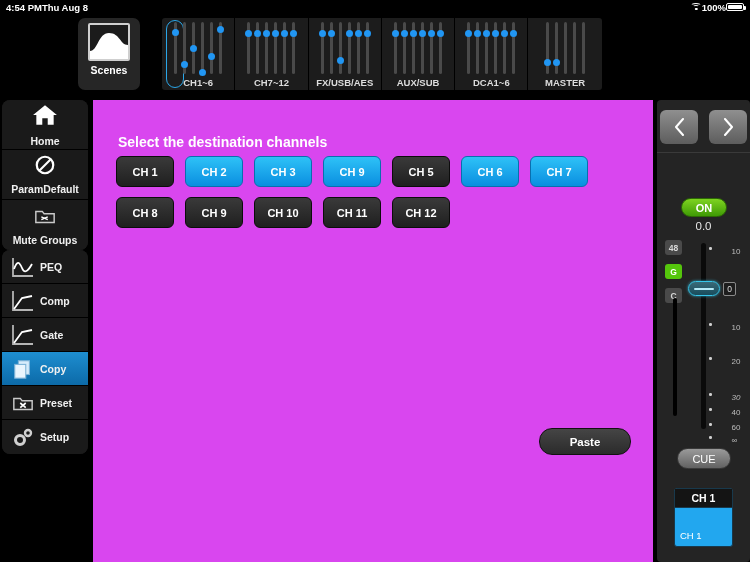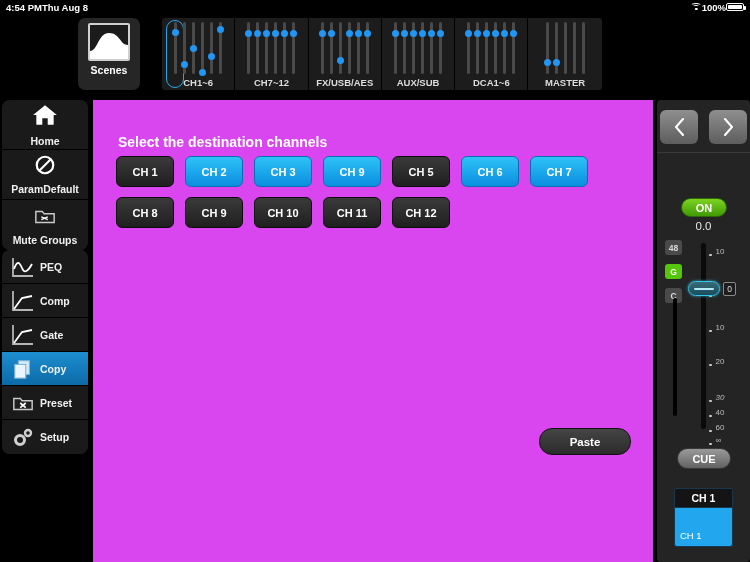--- a/index.html
+++ b/index.html
@@ -114,35 +114,35 @@
   .badges { position:absolute; top:140px; left:8px; width:20px; }
   .badge { width:17px; height:15px; border-radius:3px; display:flex; align-items:center; justify-content:center;
            font-size:8.5px; font-weight:bold; margin-bottom:9px; }
   .badge.dim { background:#4a4a4a; color:#d8d8d8; }
   .badge.green { background:#55c60c; color:#fff; }
 
   .meter { position:absolute; left:16px; top:198px; width:4px; height:118px; background:#000; border-radius:2px; }
 
   .fader-track { position:absolute; left:44px; top:143px; width:5px; height:186px; background:#0a0a0a; border-radius:3px; }
   .scale { position:absolute; left:52px; top:140px; width:40px; height:195px; }
-  .tick { position:absolute; left:0; display:flex; align-items:flex-end; gap:4px; font-size:8px; color:#bdbdbd; }
+  .tick { position:absolute; left:0; display:flex; align-items:flex-start; gap:20px; font-size:8px; color:#bdbdbd; }
   .tick .dot { width:2.5px; height:2.5px; background:#cfcfcf; border-radius:50%; }
   .fader-knob {
     position:absolute; left:31px; width:32px; height:15px; border-radius:8px;
     background:linear-gradient(180deg,#3a6a78,#184c5c); border:1.5px solid #36c6ea;
     box-shadow:0 0 3px rgba(54,198,234,.8);
   }
   .fader-knob::after { content:""; position:absolute; left:5px; top:6px; width:20px; height:1.6px; background:#b6eaf7; border-radius:1px; }
   .knob-val { position:absolute; width:13px; height:14px; border:1px solid #8a8a8a; border-radius:2px;
               background:#1d1d1d; color:#ddd; font-size:8.5px; display:flex; align-items:center; justify-content:center; }
 
   .cue-btn {
     position:absolute; top:348px; left:20px; width:54px; height:21px; border-radius:11px;
     background:linear-gradient(180deg,#9a9a9a,#626262); border:1px solid #3a3a3a;
-    display:flex; align-items:center; justify-content:center; color:#fff; font-size:11px; font-weight:bold;
+    display:flex; align-items:center; justify-content:center; color:#fff; font-size:11px; font-weight:normal;
   }
   .ch-card { position:absolute; top:388px; left:17px; width:59px; height:59px; background:#22a7ef; border:1.5px solid #18394c; border-radius:3px; }
   .ch-card .cap { height:19px; background:#141414; display:flex; align-items:center; justify-content:center;
                   color:#fff; font-size:10.5px; font-weight:bold; border-bottom:1px solid #18394c; }
   .ch-card .nm { position:absolute; left:5px; bottom:5px; font-size:9.5px; color:#fff; }
 </style>
 </head>
 <body>
 
 <div id="app">

